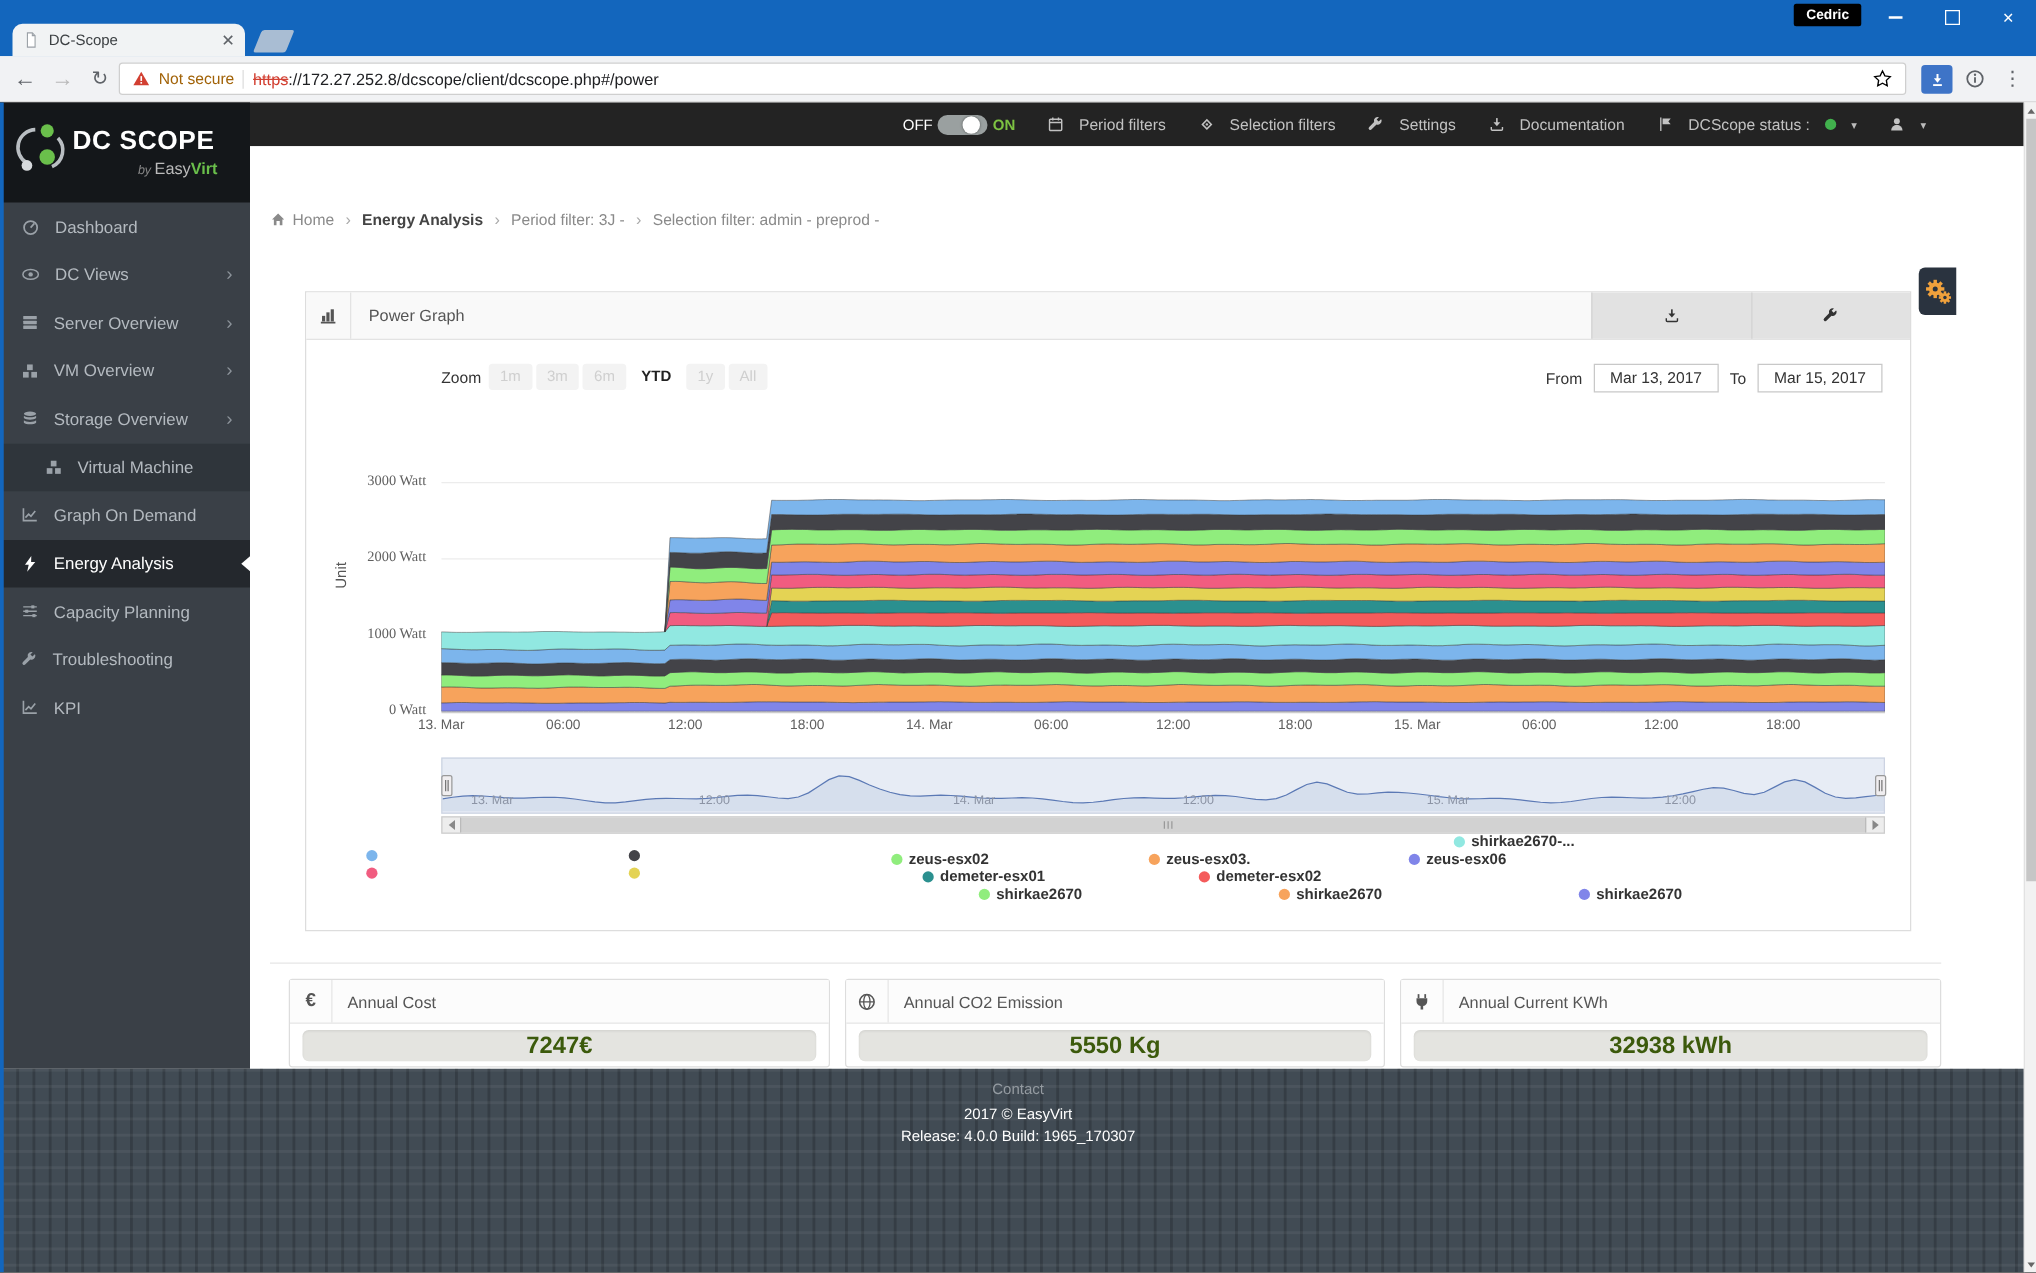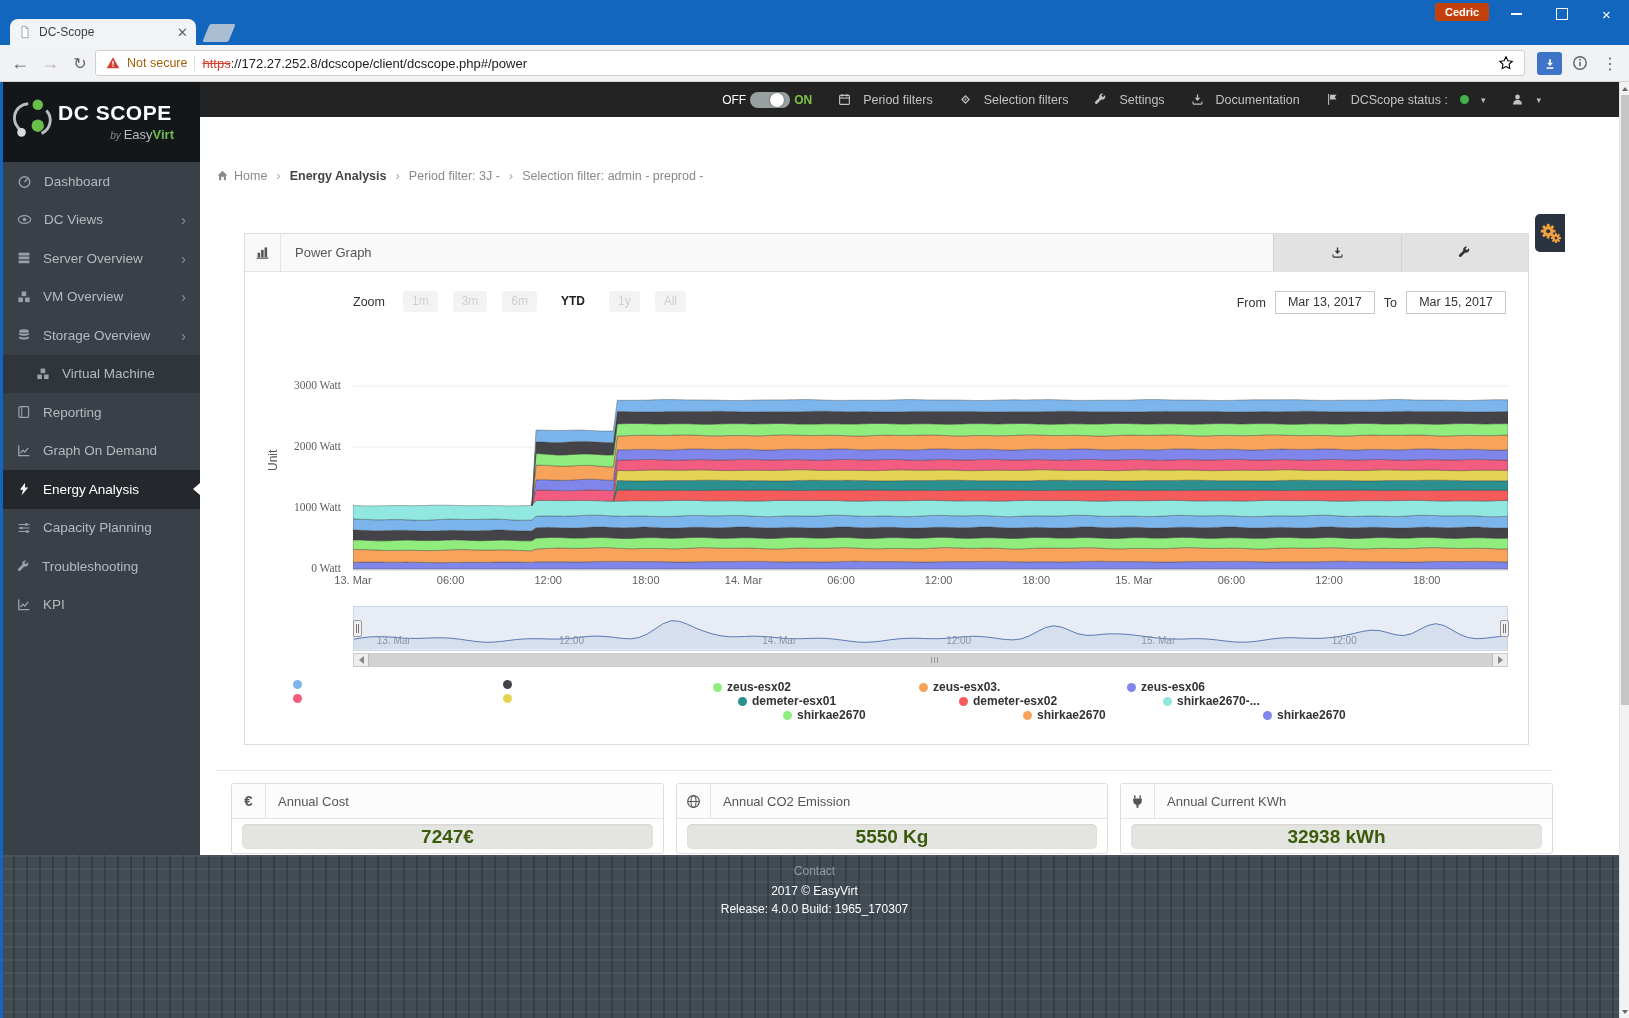--- a/index.html
+++ b/index.html
@@ -6,21 +6,21 @@
 .screen{position:relative;width:1629px;height:1018px;background:#fff;overflow:hidden;
  font-family:"Liberation Sans",sans-serif;-webkit-font-smoothing:antialiased;}
 .abs{position:absolute;}
 
 .titlebar{position:absolute;left:0;top:0;width:1629px;height:45px;background:#1366bd;}
 .tab{position:absolute;left:10px;top:19px;width:186px;height:26px;background:#f1f3f4;
  border-radius:8px 8px 0 0;display:flex;align-items:center;padding:0 8px;gap:7px;box-sizing:border-box;}
 .tab-title{font-size:12px;color:#3c4043;flex:1;white-space:nowrap;overflow:hidden;}
 .tab-close{color:#5f6368;font-size:13px;line-height:13px;cursor:default;}
 .newtab{position:absolute;left:206px;top:24px;width:26px;height:18px;background:#a9bdd3;transform:skewX(-22deg);border-radius:2px;}
-.profile-badge{position:absolute;left:1435px;top:3px;height:18px;background:#c2410c;color:#fff;
+.profile-badge{position:absolute;left:1435px;top:3px;height:18px;background:#000000;color:#fff;
  font-size:11px;font-weight:bold;line-height:18px;padding:0 10px;border-radius:2px;}
 .winbtn{position:absolute;top:0;width:45px;height:28px;display:flex;align-items:center;justify-content:center;color:#fff;}
 .winbtn .dash{width:11px;height:1.5px;background:#fff;}
 .winbtn .sq{width:10px;height:10px;border:1.5px solid #fff;}
 .winbtn .x{font-size:15px;line-height:15px;}
 .toolbar{position:absolute;left:0;top:45px;width:1629px;height:37px;background:#f1f2f4;border-bottom:1px solid #d4d4d4;box-sizing:border-box;}
 .navbtn{position:absolute;top:4px;width:28px;height:28px;display:flex;align-items:center;justify-content:center;
  font-size:18px;color:#5f6368;border-radius:50%;}
 .urlbar{position:absolute;left:95px;top:5px;width:1430px;height:26px;background:#fff;border:1px solid #cfcfcf;
  border-radius:3px;display:flex;align-items:center;padding:0 10px;gap:7px;box-sizing:border-box;}
@@ -66,21 +66,21 @@
 .crumb{display:flex;align-items:center;gap:5px;}
 .crumb.bold{color:#444;font-weight:bold;}
 .crumb-sep{color:#aaa;font-size:13px;}
 .panel{position:absolute;left:44px;top:116px;width:1285px;height:512px;border:1px solid #ddd;background:#fff;box-sizing:border-box;}
 .phead{position:absolute;left:0;top:0;width:100%;height:38px;background:#f9f9f9;border-bottom:1px solid #e3e3e3;display:flex;box-sizing:border-box;}
 .picon{width:36px;height:100%;border-right:1px solid #e3e3e3;display:flex;align-items:center;justify-content:center;color:#555;box-sizing:border-box;}
 .ptitle{line-height:37px;padding-left:14px;font-size:13px;color:#555;}
 .pright{margin-left:auto;width:255px;height:100%;background:#e2e2e2;border-left:1px solid #d2d2d2;display:flex;box-sizing:border-box;}
 .pbtn{flex:1;display:flex;align-items:center;justify-content:center;color:#333;}
 .pbtn+.pbtn{border-left:1px solid #d2d2d2;}
-.zoomrow{position:absolute;left:108px;top:57px;display:flex;align-items:center;gap:15px;}
+.zoomrow{position:absolute;left:108px;top:57px;display:flex;align-items:center;gap:3px;}
 .zoomlabel{font-size:12.5px;color:#333;margin-right:3px;}
 .zbtn{height:21px;padding:0 9px;border-radius:3px;background:#f3f3f3;color:#cfcfcf;font-size:12px;line-height:21px;}
 .zbtn.sel{background:#fff;color:#222;font-weight:bold;}
 .daterow{position:absolute;right:22px;top:57px;display:flex;align-items:center;gap:9px;font-size:12.5px;color:#333;}
 .dateinput{height:21px;min-width:80px;border:1px solid #c8c8c8;background:#fff;font-size:12.5px;color:#333;
  padding:0 9px;line-height:21px;text-align:center;}
 .ylab{position:absolute;width:76px;text-align:right;font-size:11.5px;color:#606060;font-family:Liberation Serif, serif;}
 .unit-label{position:absolute;left:8px;top:210px;width:40px;font-size:12px;color:#555;transform:rotate(-90deg);}
 .xlab{position:absolute;width:60px;text-align:center;font-size:11px;color:#606060;top:340px;}
 .navigator{position:absolute;left:108px;top:372px;width:1155px;height:45px;background:#e7ecf5;border:1px solid #ccd3e2;box-sizing:border-box;}
@@ -335,29 +335,20 @@
               <rect x="5.3" y="1.8" width="5.2" height="5.2"></rect>
               <rect x="1.6" y="8.6" width="5.2" height="5.2"></rect>
               <rect x="9.2" y="8.6" width="5.2" height="5.2"></rect>
             </svg>
           </span>
           <span>Virtual Machine</span>
         </div>
         <div class="sitem">
           <span class="ic">
             <svg viewBox="0 0 16 16" width="14" height="14" fill="currentColor">
-              <path d="M4 1.8h8.2a1 1 0 0 1 1 1v10.4a1 1 0 0 1-1 1H4A1.8 1.8 0 0 1 2.2 12.4V3.6A1.8 1.8 0 0 1 4 1.8z" fill="none" stroke="currentColor" stroke-width="1.4"></path>
-              <path d="M5.4 1.8v12.4" fill="none" stroke="currentColor" stroke-width="1.2"></path>
-            </svg>
-          </span>
-          <span>Reporting</span>
-        </div>
-        <div class="sitem">
-          <span class="ic">
-            <svg viewBox="0 0 16 16" width="14" height="14" fill="currentColor">
               <path d="M2 1.8v11.4h12.2" fill="none" stroke="currentColor" stroke-width="1.5"></path>
               <path d="M3.8 10.4l3-3.2 2.1 2 3.9-4.8" fill="none" stroke="currentColor" stroke-width="1.5"></path>
             </svg>
           </span>
           <span>Graph On Demand</span>
         </div>
         <div class="sitem active">
           <span class="ic">
             <svg viewBox="0 0 16 16" width="14" height="14" fill="currentColor">
               <path d="M9.2.8 3.4 8.9h3.4L5.4 15.2 12.8 6.4H9z"></path>
@@ -560,21 +551,21 @@
             <span class="ldot" style="background: rgb(228, 211, 84);"></span>
           </div>
           <div class="leg" style="left: 493px; top: 460px;">
             <span class="ldot" style="background: rgb(43, 144, 143);"></span>
             <span class="llab">demeter-esx01</span>
           </div>
           <div class="leg" style="left: 714px; top: 460px;">
             <span class="ldot" style="background: rgb(244, 91, 91);"></span>
             <span class="llab">demeter-esx02</span>
           </div>
-          <div class="leg" style="left: 918px; top: 460px;">
+          <div class="leg" style="left: 918px; top: 432px;">
             <span class="ldot" style="background: rgb(145, 232, 225);"></span>
             <span class="llab">shirkae2670-...</span>
           </div>
           <div class="leg" style="left: 538px; top: 474px;">
             <span class="ldot" style="background: rgb(144, 237, 125);"></span>
             <span class="llab">shirkae2670</span>
           </div>
           <div class="leg" style="left: 778px; top: 474px;">
             <span class="ldot" style="background: rgb(247, 163, 92);"></span>
             <span class="llab">shirkae2670</span>

